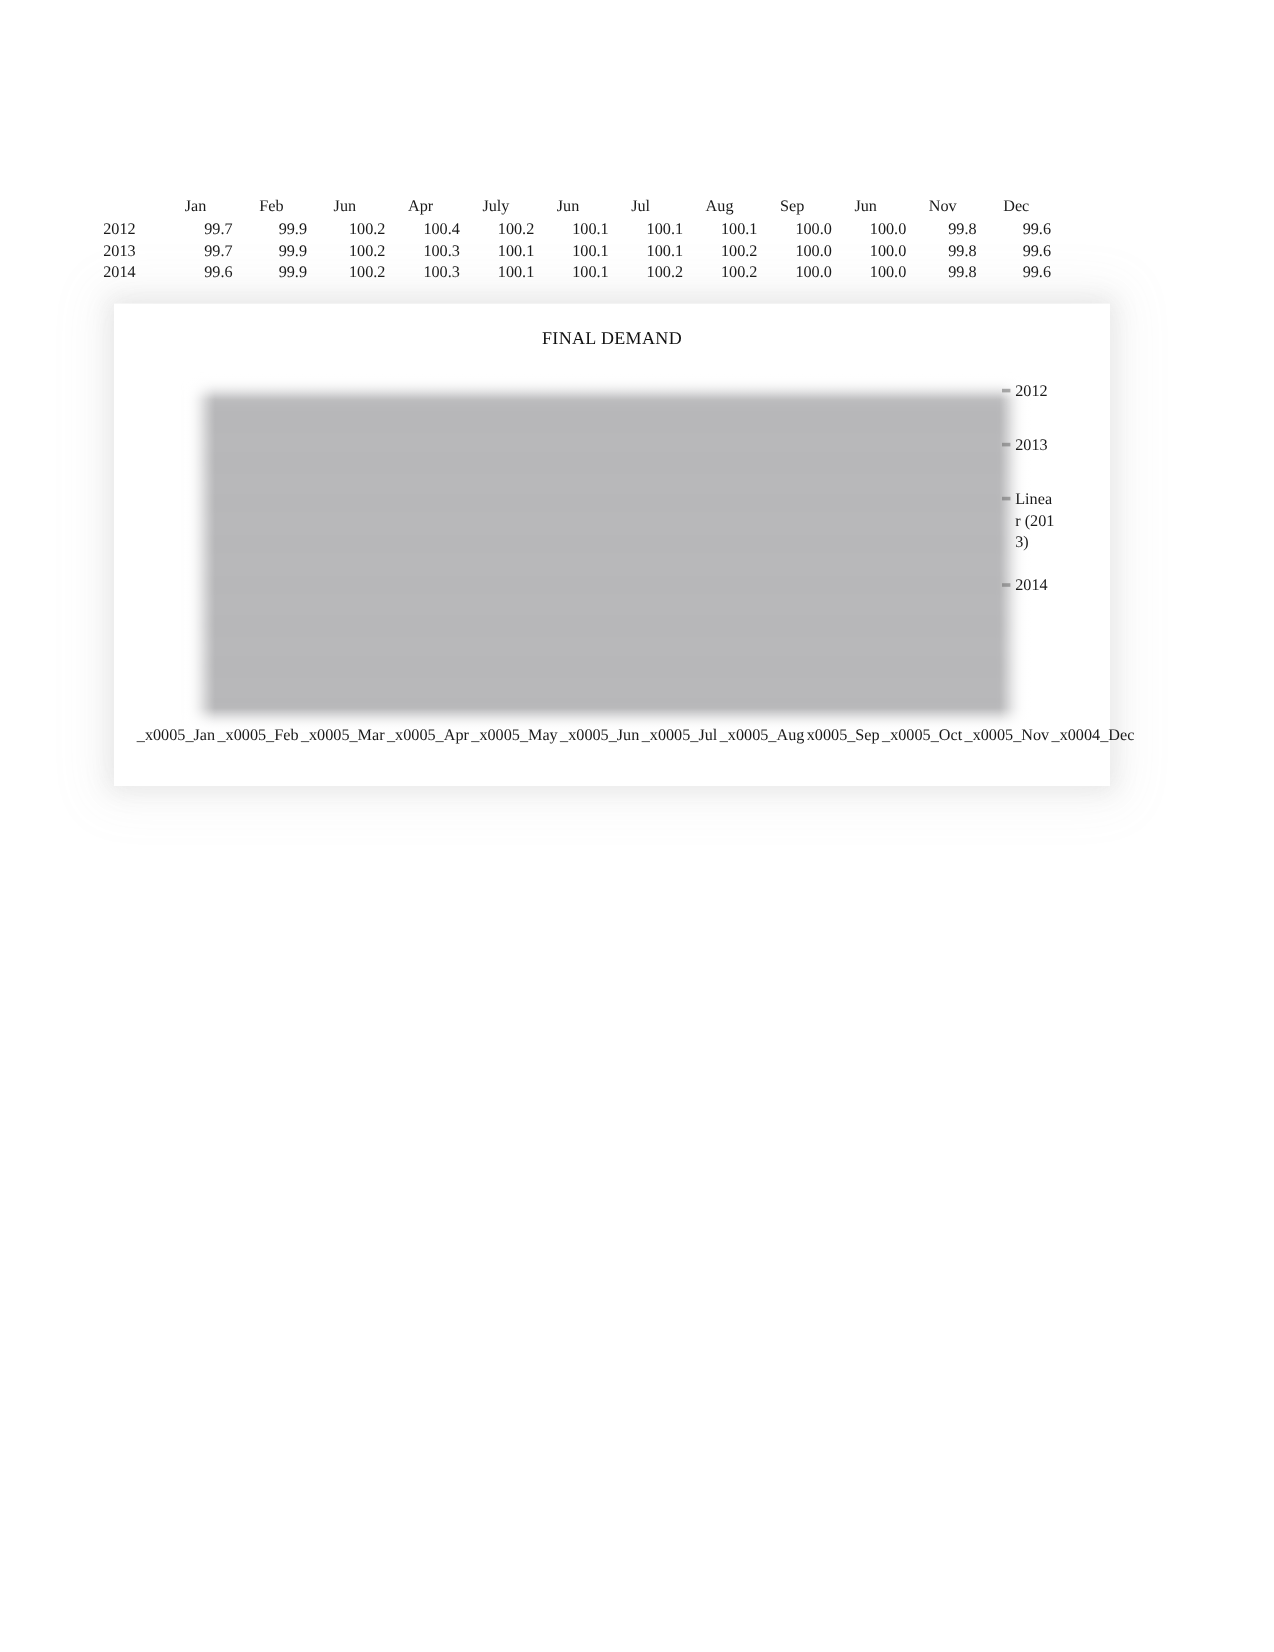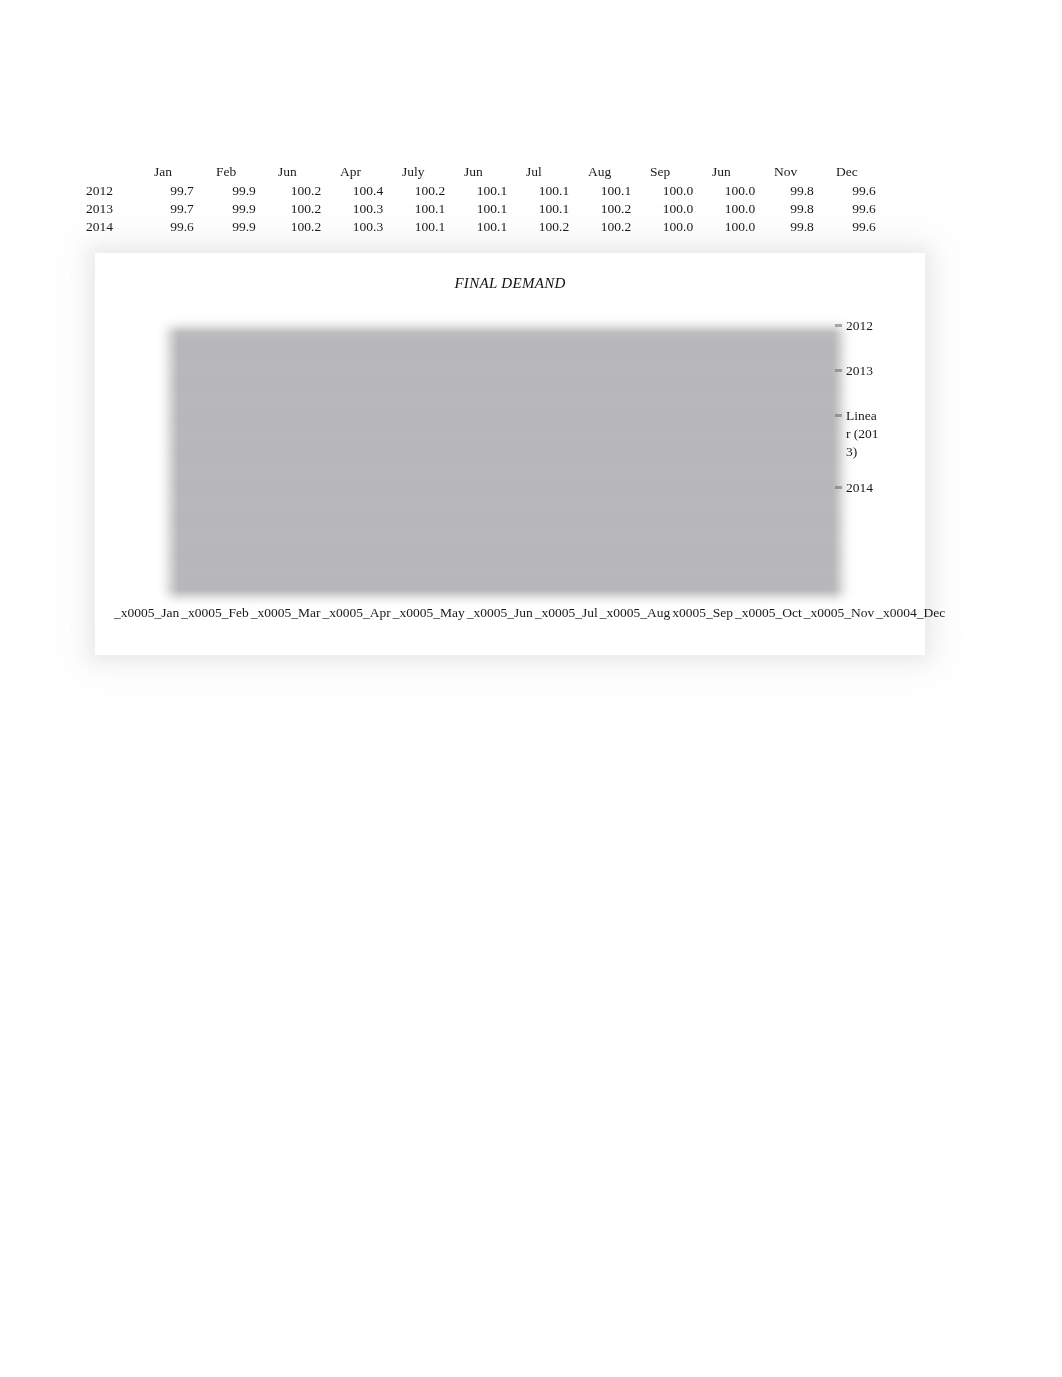--- a/index.html
+++ b/index.html
@@ -62,21 +62,20 @@
 
   #chart-title {
     position: absolute;
     left: 0;
     top: 22px;
     width: 830px;
     text-align: center;
     font-size: 15px;
     letter-spacing: 0.3px;
     color: #111111;
-    font-style: italic;
   }
 
   
   #y-axis {
     position: absolute;
     left: -5px;
     top: 70px;
     width: 62px;
     height: 285px;
   }

